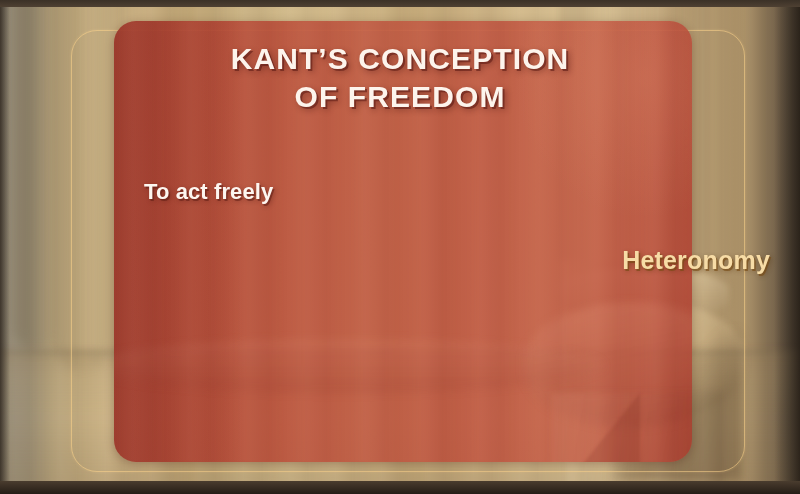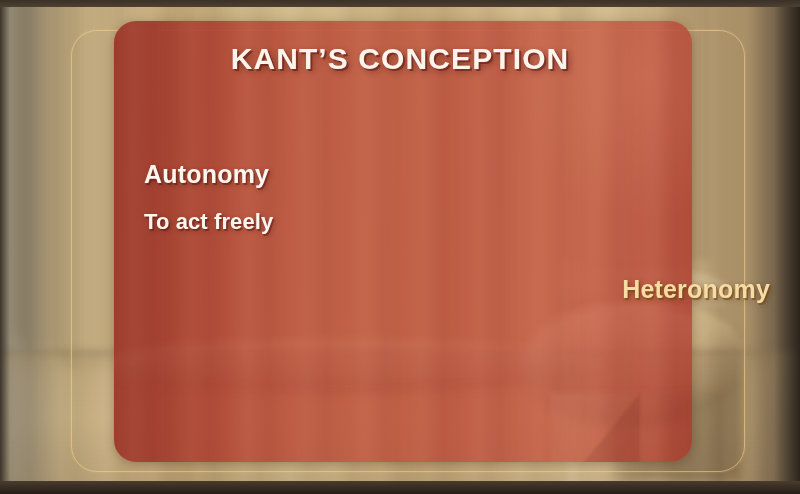--- a/index.html
+++ b/index.html
@@ -338,24 +338,24 @@
     <div class="panel-torus"></div>
     <div class="panel-plinth"></div>
     <div class="panel-tri"></div>
     <div class="panel-streaks"></div>
   </div>
 
   <div class="content">
 
     <div class="title">
       <span class="ln">KANT’S CONCEPTION</span>
+      <span class="ln">OF FREEDOM</span>
     </div>
 
     <div class="body-block">
-      <div class="head-item">Autonomy</div>
       <div class="sp-1"></div>
       <div class="sub-item">To act freely</div>
       <div class="sp-2"></div>
       <div class="sp-3"></div>
       <div class="head-item gold">Heteronomy</div>
     </div>
 
   </div>
 </div>
 

